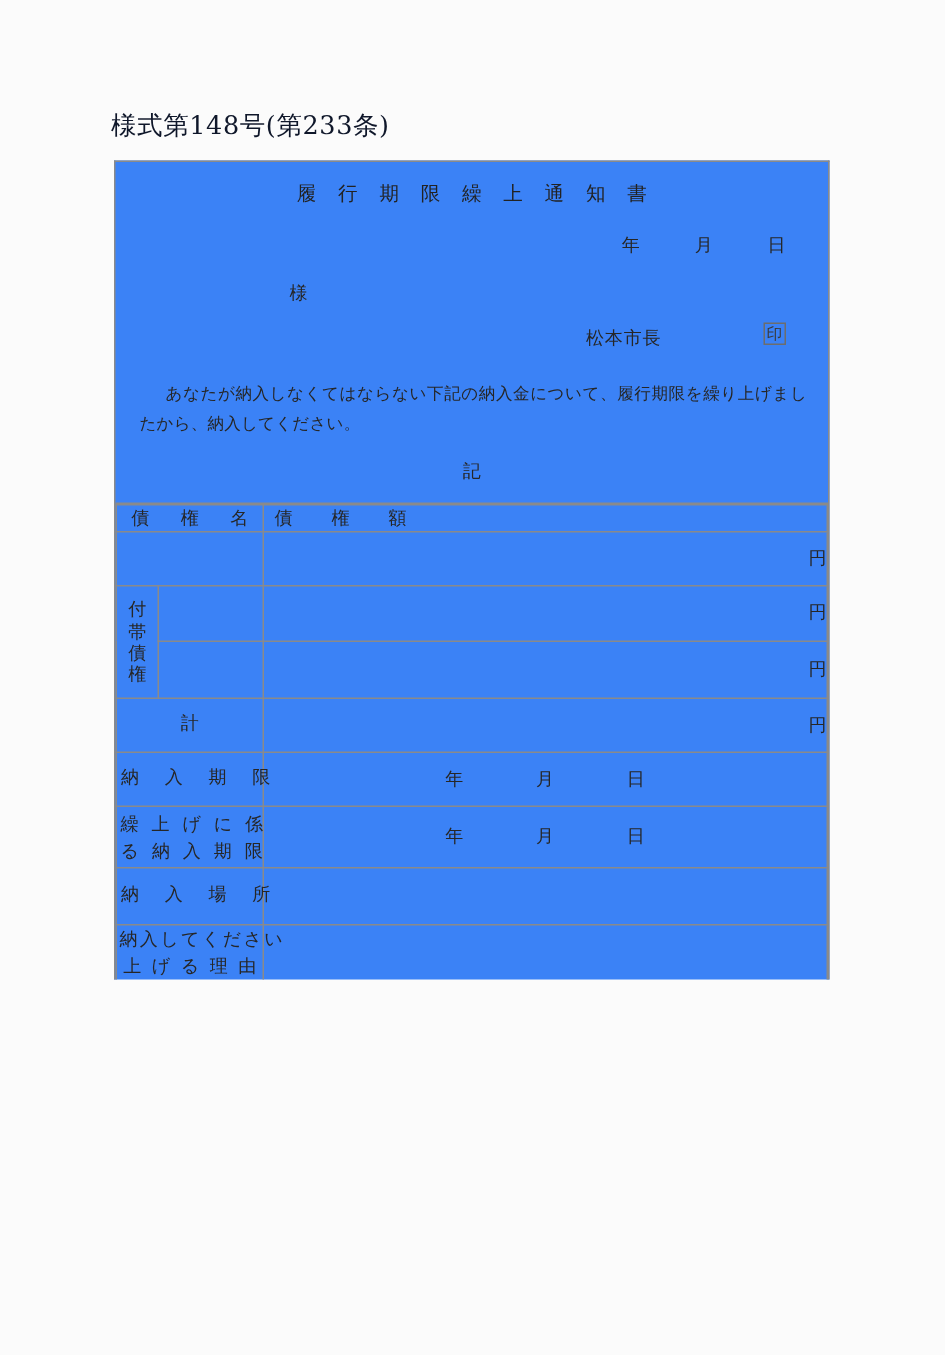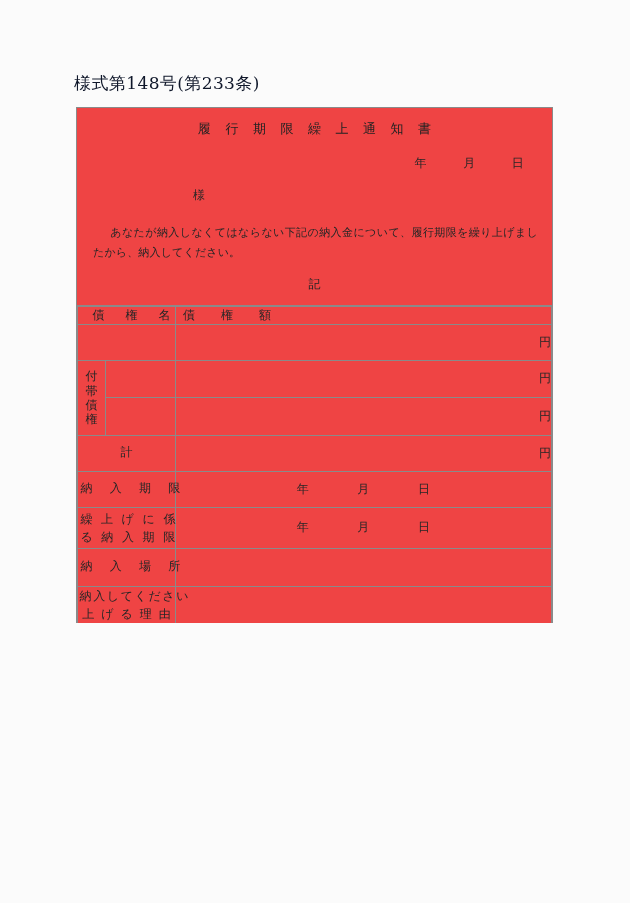--- a/index.html
+++ b/index.html
@@ -29,21 +29,21 @@
   }
 
   
   #form-frame {
     position: absolute;
     left: 76px;
     top: 107px;
     width: 477px;
     border: 1px solid #8a8a8a;
     border-bottom: none;
-    background: #ef4444;
+    background: #3b82f6;
     box-sizing: border-box;
   }
 
   
   .upper-block {
     padding: 0;
     border-bottom: 1px solid #8a8a8a;
   }
 
   .doc-title {
@@ -177,21 +177,21 @@
   .val-date .gap { display:inline-block; width: 40px; }
   .val-blank { }
 
   .hdr-center {
     font-size: 12px;
     letter-spacing: 7px;
     text-indent: 7px;
     padding: 5px 0;
   }
   .hdr-left {
-    text-align: right;
+    text-align: center;
     font-size: 12px;
     letter-spacing: 4.5px;
     text-indent: 4.5px;
     padding: 5px 0;
   }
 
   
   #torn-edge {
     position: absolute;
     left: 76px;
@@ -217,20 +217,24 @@
       <span class="sp-l"></span>
       <span>月</span>
       <span class="sp-l"></span>
       <span>日</span>
     </div>
 
     <div class="addressee-line">
       <span>様</span>
     </div>
 
+    <div class="issuer-line">
+      <span class="issuer-name">松本市長</span>
+      <span class="seal-box">印</span>
+    </div>
 
     <div class="body-text"><span class="indent"></span><span>あなたが納入しなくてはならない下記の納入金について、履行期限を繰り上げましたから、納入してください。</span></div>
 
     <div class="ki-mark">記</div>
   </div>
 
   <table class="form-table">
     <colgroup>
       <col style="width:28px">
       <col style="width:70px">

